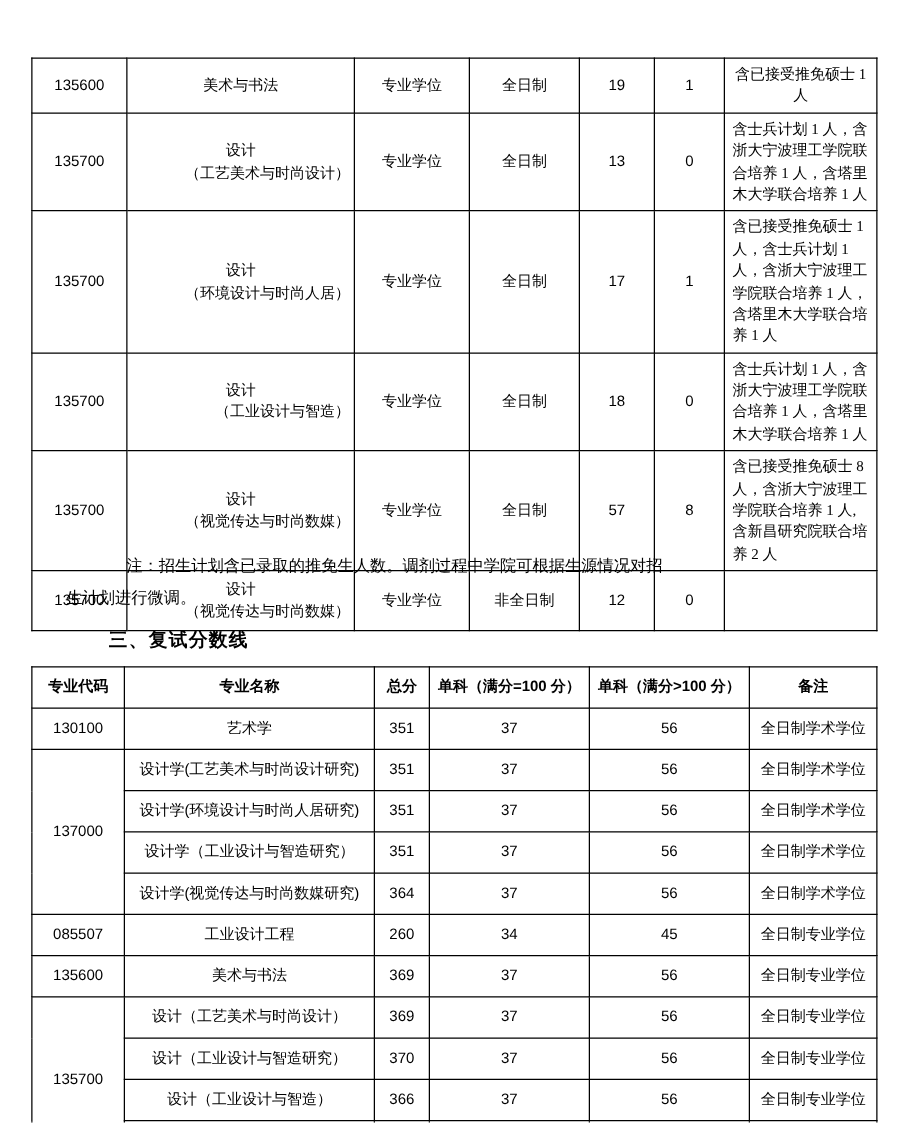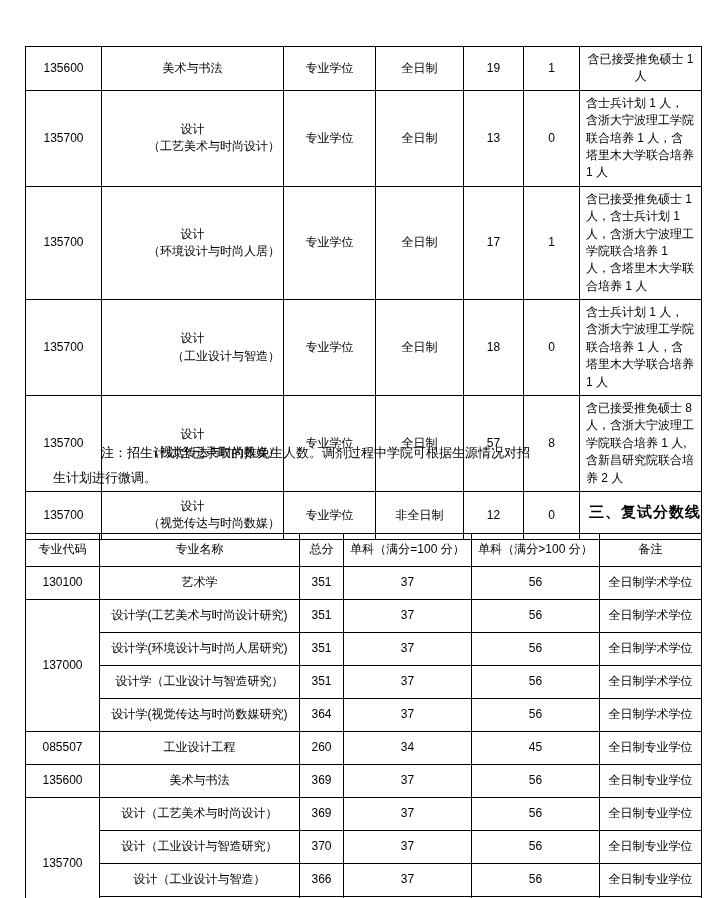--- a/index.html
+++ b/index.html
@@ -49,21 +49,21 @@
   }
   table.t1 td {
     height: 22px;
   }
   .t1 .c-code { width: 76px; }
   .t1 .c-name { width: 182px; }
   .t1 .c-type { width: 92px; }
   .t1 .c-mode { width: 88px; }
   .t1 .c-num  { width: 60px; }
   .t1 .c-num2 { width: 56px; }
-  .t1 .c-note { width: 122px; text-align: left; padding-left: 6px; padding-right: 6px; }
+  .t1 .c-note { width: 122px; text-align: left; padding-left: 6px; padding-right: 6px; font-family: Liberation Serif, serif; }
   .t1 .c-note.center { text-align: center; }
   .note-cell {
     line-height: 1.5;
     font-size: 12px;
   }
   .two-line .l1 { display:block; }
   .two-line .l2 { display:block;text-align:right; }
 
   
   .note1 {
@@ -79,21 +79,20 @@
 
   
   .heading {
     position: absolute;
     left: 25px;
     top: 467px;
     width: 676px;
     font-size: 15px;
     font-weight: bold;
     letter-spacing: 1px;
-    text-align: right;
   }
   .heading .inner { margin-left: 62px; }
 
   
   .table2-wrap {
     position: absolute;
     left: 25px;
     top: 497px;
     width: 676px;
   }
@@ -104,21 +103,21 @@
   table.t2 td, table.t2 th {
     height: 24px;
   }
   .t2 .h-code { width: 74px; }
   .t2 .h-name { width: 200px; }
   .t2 .h-total { width: 44px; }
   .t2 .h-s1 { width: 128px; }
   .t2 .h-s2 { width: 128px; }
   .t2 .h-remark { width: 102px; }
   table.t2 thead td {
-    font-weight: normal;
+    font-weight: bold;
   }
 
   
   .note2 {
     position: absolute;
     left: 25px;
     top: 872px;
     width: 690px;
     font-size: 13px;
     line-height: 1.6;

